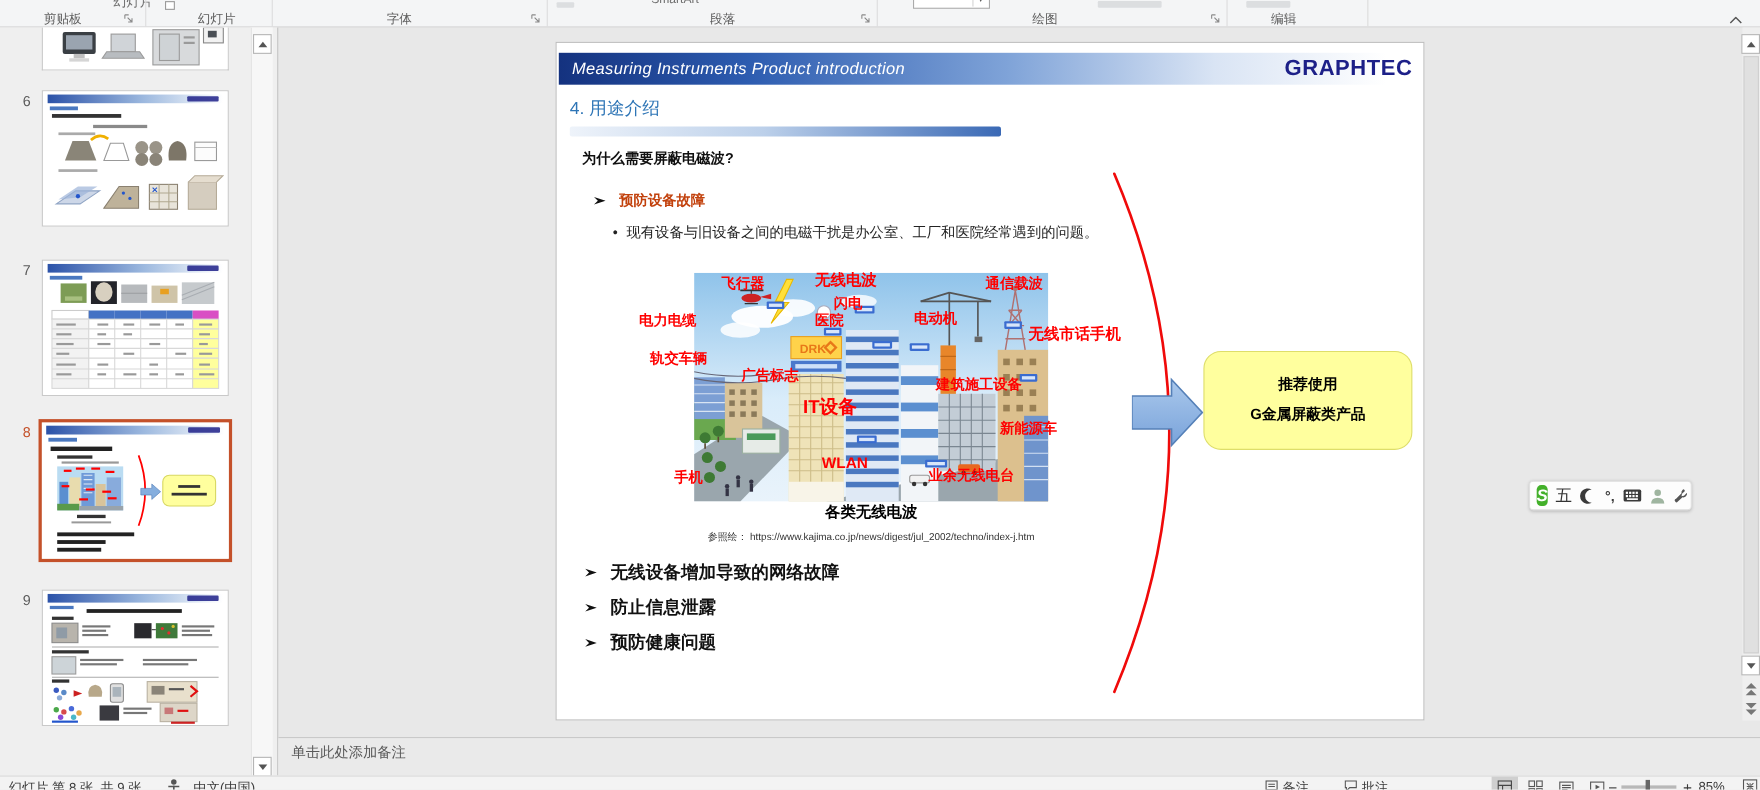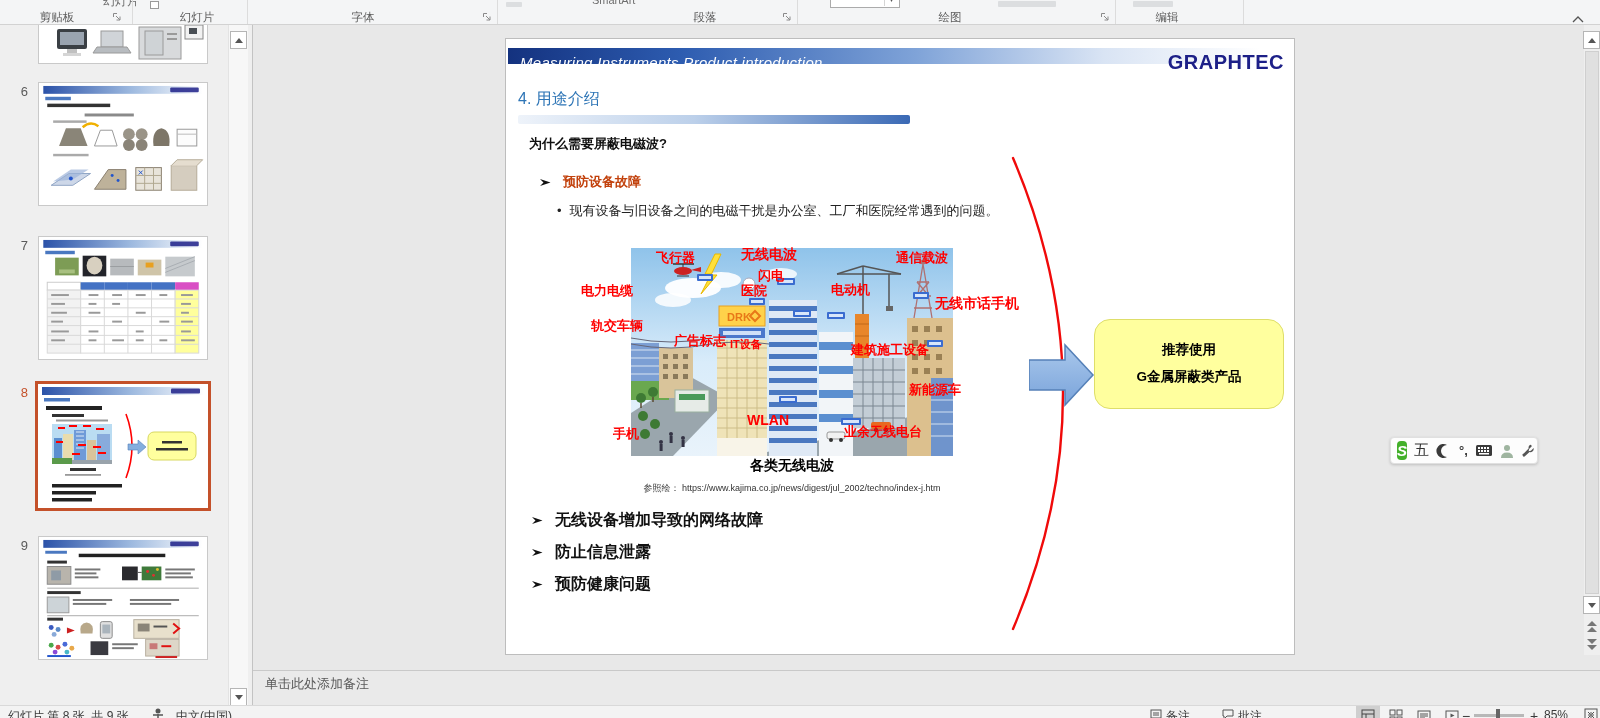--- a/index.html
+++ b/index.html
@@ -34,21 +34,21 @@
   
   .rbar { position:absolute; left:1584px; top:25px; width:16px; height:630px; background:#efefef; }
   .rthumb { position:absolute; left:1585px; top:51px; width:14px; height:543px; background:#e0e0e0; border:1px solid #cfcfcf; }
   .dbl { position:absolute; left:1586px; width:12px; }
   .dbl .t { width:0; height:0; border-left:5px solid transparent; border-right:5px solid transparent; margin:1px auto; }
   .dbl .up { border-bottom:5px solid #777; }
   .dbl .dn { border-top:5px solid #777; }
 
   
   .slide { position:absolute; left:505px; top:38px; width:790px; height:617px; background:#fff; border:1px solid #bdbdbd; }
-  .banner { position:absolute; left:2px; top:9px; width:784px; height:16px;
+  .banner { position:absolute; left:2px; top:9px; width:784px; height:29px;
             background:linear-gradient(to right,#14327f 0%,#2d5cb0 22%,#7fa3d8 52%,#d9e4f4 76%,#ffffff 96%); }
   .banner-title { position:absolute; left:12px; top:6px; font-size:15px; font-style:italic; color:#fff; letter-spacing:.3px; }
   .graphtec { position:absolute; right:8px; top:3px; font-size:20px; font-weight:bold; color:#1d2088; letter-spacing:.5px; }
   .section { position:absolute; left:12px; top:50px; font-size:16px; color:#2e75b6; }
   .secbar { position:absolute; left:12px; top:76px; width:392px; height:9px; border-radius:2px;
             background:linear-gradient(to right,#eef3fa 0%,#bcd0ea 45%,#3a69b5 100%); }
   .question { position:absolute; left:23px; top:96px; font-size:13px; font-weight:bold; color:#101010; }
   .b1row { position:absolute; left:33px; top:134px; display:flex; align-items:center; gap:11px; }
   .b1row .lbl { font-size:13px; font-weight:bold; color:#c2410c; }
   .subrow { position:absolute; left:51px; top:163px; font-size:13px; color:#222; }
@@ -103,21 +103,21 @@
       </span>
     <span class="rblock" style="left:506px; top:2px; width:16px; height:5px;"></span>
     <span class="rblock" style="left:998px; top:1px; width:58px; height:6px;"></span>
     <span class="rblock" style="left:1133px; top:1px; width:40px; height:6px;"></span>
 
     <div>
 
     <span class="rgroup-label" style="left: 57px;">剪贴板</span>
         <span class="rgroup-label" style="left: 197px;">幻灯片</span>
         <span class="rgroup-label" style="left: 363px;">字体</span>
-        <span class="rgroup-label" style="left: 657px; margin-left: 48px;">段落</span>
+        <span class="rgroup-label" style="left: 657px;">段落</span>
         <span class="rgroup-label" style="left: 950px;">绘图</span>
         <span class="rgroup-label" style="left: 1167px;">编辑</span>
       </div>
 
     <span class="rdivider" style="left:132px"></span>
     <span class="rdivider" style="left:247px"></span>
     <span class="rdivider" style="left:497px"></span>
     <span class="rdivider" style="left:797px"></span>
     <span class="rdivider" style="left:1115px"></span>
     <span class="rdivider" style="left:1243px"></span>
@@ -602,21 +602,21 @@
     <span class="city-label" style="left: 95px; top: 4px; font-size: 13px;">飞行器</span>
         <span class="city-label" style="left: 180px; top: 0px; font-size: 14px;">无线电波</span>
         <span class="city-label" style="left: 335px; top: 4px; font-size: 13px;">通信载波</span>
         <span class="city-label" style="left: 149px; top: 22px; font-size: 13px; padding-left: 48px;">闪电</span>
         <span class="city-label" style="left: 20px; top: 37px; font-size: 13px;">电力电缆</span>
         <span class="city-label" style="left: 180px; top: 37px; font-size: 13px;">医院</span>
         <span class="city-label" style="left: 235px; top: 36px; font-size: 13px; padding-left: 35px;">电动机</span>
         <span class="city-label" style="left: 374px; top: 49px; font-size: 14px;">无线市话手机</span>
         <span class="city-label" style="left: 30px; top: 72px; font-size: 13px;">轨交车辆</span>
         <span class="city-label" style="left: 113px; top: 87px; font-size: 13px;">广告标志</span>
-        <span class="city-label" style="left: 169px; top: 92px; font-size: 11px;">IT设备</span>
+        <span class="city-label" style="left: 169px; top: 114px; font-size: 17px;">IT设备</span>
         <span class="city-label" style="left: 290px; top: 96px; font-size: 13px;">建筑施工设备</span>
         <span class="city-label" style="left: 348px; top: 136px; font-size: 13px;">新能源车</span>
         <span class="city-label" style="left: 186px; top: 166px; font-size: 14px;">WLAN</span>
         <span class="city-label" style="left: 52px; top: 180px; font-size: 13px;">手机</span>
         <span class="city-label" style="left: 283px; top: 178px; font-size: 13px;">业余无线电台</span>
       </div>
 
     <svg class="bracket" width="120" height="490">
       <path d="M 12 7 Q 112 242 12 478" fill="none" stroke="#f00a0a" stroke-width="2.4" stroke-linecap="round"></path>
     </svg>

